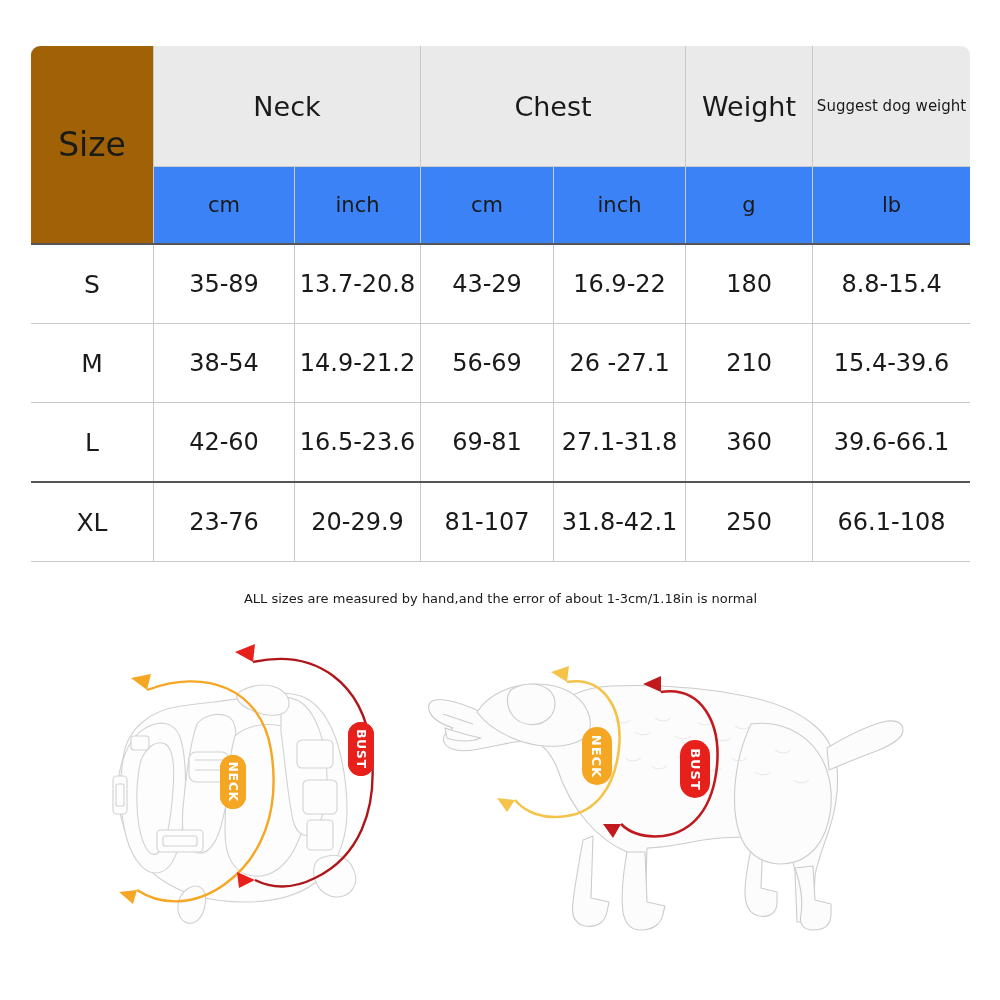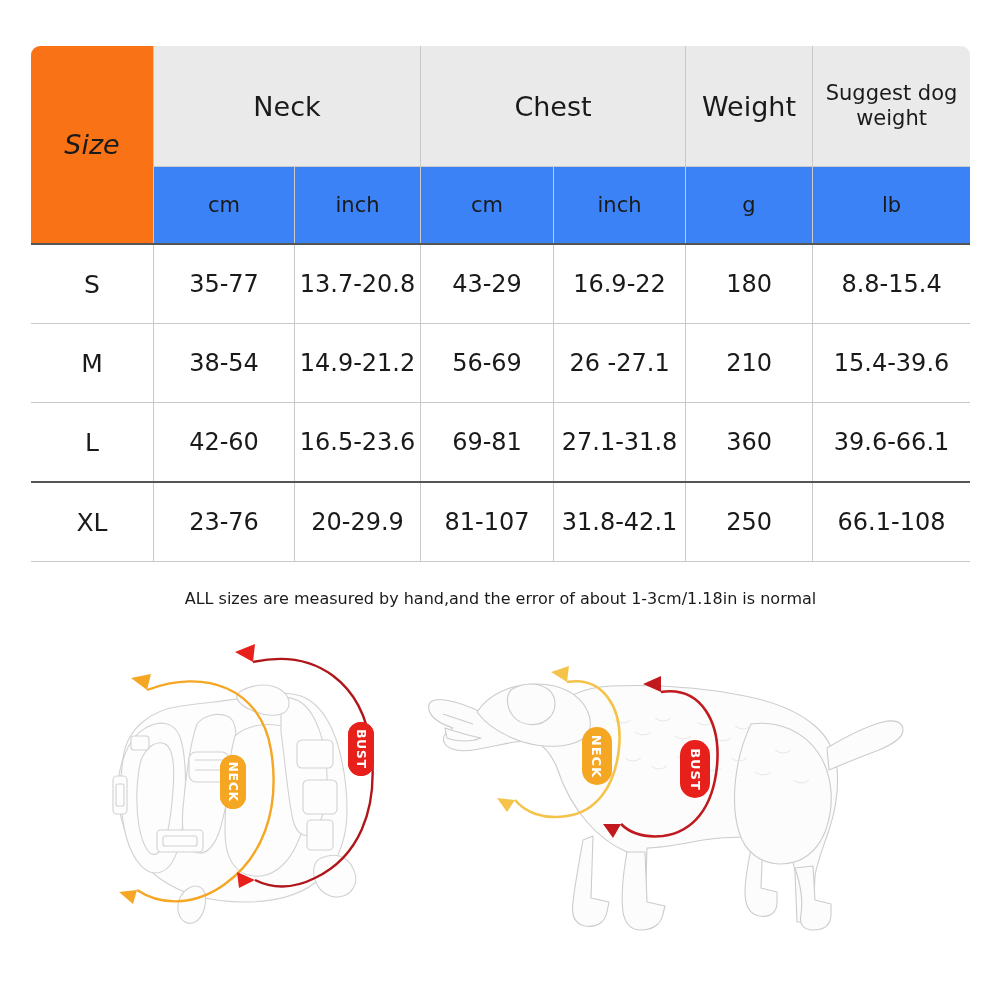--- a/index.html
+++ b/index.html
@@ -43,47 +43,46 @@
     border-radius: 10px;
     overflow: hidden;
   }
   .hdr-main {
     background: #eaeaea;
     font-size: 27px;
     color: #1f1f1f;
     height: 120px;
   }
   .hdr-size {
-    background: #f97316;
-    font-size: 27px;
+    background: #a16207;
+    font-size: 33px;
     color: #1f1f1f;
-    font-style: italic;
   }
   .hdr-sub {
     background: #3b82f6;
     font-size: 21px;
     color: #9a9a9a;
     height: 76px;
   }
   .hdr-suggest {
-    font-size: 21px;
+    font-size: 15px;
     line-height: 1.2;
   }
   .data-row td {
     height: 78px;
     font-size: 24px;
     color: #141414;
   }
   .data-row td.size-col {
     font-size: 25px;
   }
   tr.divider-strong td { border-top: 2px solid #555555; }
   .note-row td {
     height: 73px;
-    font-size: 16px;
+    font-size: 13px;
     color: #1a1a1a;
     border-top: 2px solid #555555;
   }
 
   
   col.c-size   { width: 123px; }
   col.c-ncm    { width: 141px; }
   col.c-nin    { width: 126px; }
   col.c-ccm    { width: 133px; }
   col.c-cin    { width: 132px; }
@@ -145,21 +144,21 @@
         <th class="hdr-sub">inch</th>
         <th class="hdr-sub">cm</th>
         <th class="hdr-sub">inch</th>
         <th class="hdr-sub">g</th>
         <th class="hdr-sub">lb</th>
       </tr>
     </thead>
     <tbody>
       <tr class="data-row divider-strong">
         <td class="size-col">S</td>
-        <td>35-77</td>
+        <td>35-89</td>
         <td>13.7-20.8</td>
         <td>43-29</td>
         <td>16.9-22</td>
         <td>180</td>
         <td>8.8-15.4</td>
       </tr>
       <tr class="data-row">
         <td class="size-col">M</td>
         <td>38-54</td>
         <td>14.9-21.2</td>

